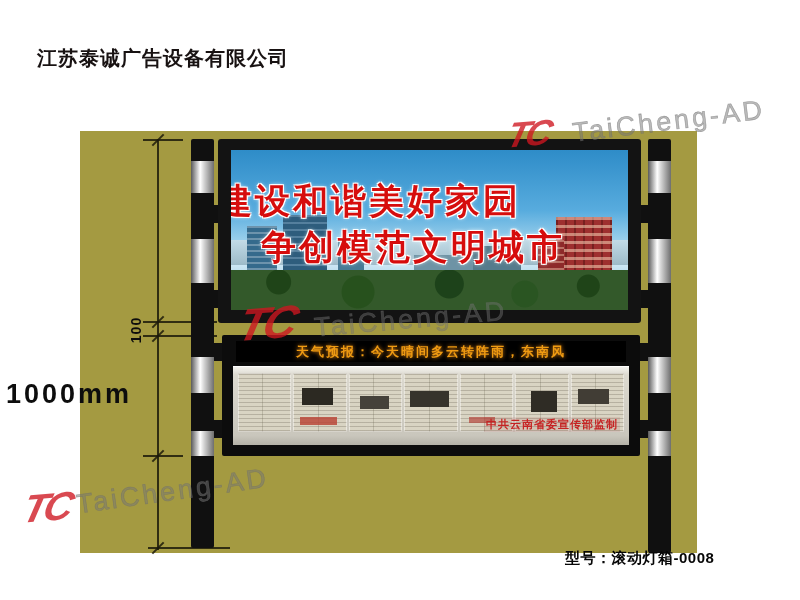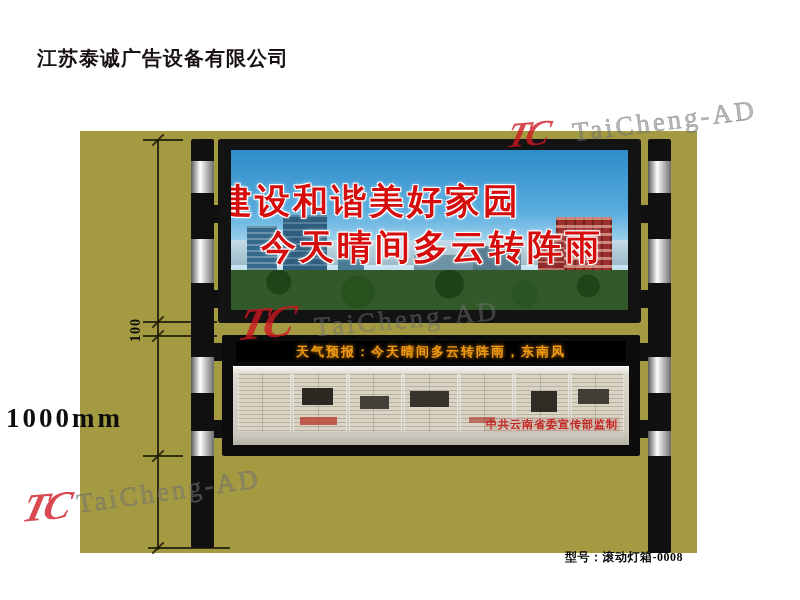--- a/index.html
+++ b/index.html
@@ -1,17 +1,17 @@
 <!DOCTYPE html>
 <html><head>
 <meta charset="utf-8">
 <style>
   html,body{margin:0;padding:0;background:#fff;}
   .page{position:relative;width:800px;height:600px;background:#ffffff;overflow:hidden;
-        font-family:Liberation Serif, serif;}
+        font-family:Liberation Sans, sans-serif;}
 
   
   .company{position:absolute;left:37px;top:45px;font-size:20px;font-weight:bold;
            color:#181212;letter-spacing:1px;}
   .phone-row{position:absolute;left:26px;top:62px;white-space:nowrap;}
   .phone{font-size:24px;font-weight:800;color:#e60404;letter-spacing:1px;}
   .phone-note{font-size:13px;font-weight:bold;color:#e60404;margin-left:6px;}
 
   
   .stage{position:absolute;left:80px;top:131px;width:617px;height:422px;background:#a49a41;}
@@ -25,21 +25,21 @@
   .t3{left:143px;top:335px;width:74px;}
   .t4{left:143px;top:455px;width:40px;}
   .t5{left:148px;top:547px;width:82px;}
   .arrow{position:absolute;width:16px;height:2px;background:rgba(28,26,10,.85);
          transform:rotate(-45deg);left:150px;z-index:6;}
   .a1{top:139px}.a2{top:321px}.a3{top:335px}.a4{top:455px}.a5{top:547px}
 
   .dim-label{position:absolute;font-size:27px;font-weight:bold;color:#0d0d0d;
              letter-spacing:3px;z-index:7;}
   .d1600{left:6px;top:220px;}
-  .d1000{left:6px;top:379px;margin-top:24px;}
+  .d1000{left:6px;top:379px;}
   .d800{left:2px;top:492px;}
   .d100{left:116px;top:322px;width:40px;text-align:center;font-size:14px;
         letter-spacing:1px;transform:rotate(-90deg);}
 
   
   .pole{position:absolute;width:23px;background:#101010;border-radius:2px;z-index:8;}
   .pole-left{left:191px;top:139px;height:409px;}
   .pole-right{left:648px;top:139px;height:414px;}
   .band{position:absolute;left:0;right:0;
         background:linear-gradient(90deg,#5a5a5a 0%,#ffffff 40%,#d8d8d8 55%,#6e6e6e 100%);}
@@ -117,21 +117,21 @@
            color:rgba(118,118,118,.5);-webkit-text-stroke:0.6px rgba(110,110,110,.55);
            transform:rotate(-7deg);white-space:nowrap;}
   .wm1-logo{left:508px;top:116px;font-size:36px;}
   .wm1-text{left:572px;top:108px;}
   .wm2-logo{left:240px;top:300px;font-size:46px;z-index:30;}
   .wm2-text{left:314px;top:306px;z-index:30;transform:rotate(-5deg);opacity:.85;}
   .wm3-logo{left:24px;top:487px;font-size:40px;}
   .wm3-text{left:76px;top:478px;transform:rotate(-8deg);}
 
   
-  .model{position:absolute;left:565px;top:549px;font-size:12px;font-weight:800;
+  .model{position:absolute;left:565px;top:549px;font-size:15px;font-weight:800;
          color:#060606;letter-spacing:0.5px;z-index:15;}
 </style>
 </head>
 <body>
 
 <div class="page">
 
   <div class="company">江苏泰诚广告设备有限公司</div>
 
   <div class="stage"></div>
@@ -178,21 +178,21 @@
       <div class="haze"></div>
       <div class="bld b1"></div>
       <div class="bld b2"></div>
       <div class="bld b3"></div>
       <div class="bld b4"></div>
       <div class="bld b5"></div>
       <div class="bld red1"></div>
       <div class="bld red2"></div>
       <div class="trees"></div>
       <div class="slogan slogan1">建设和谐美好家园</div>
-      <div class="slogan slogan2">今天晴间多云转阵雨</div>
+      <div class="slogan slogan2">争创模范文明城市</div>
     </div>
   </div>
 
   <div class="lightbox">
     <div class="led">天气预报：今天晴间多云转阵雨，东南风</div>
     <div class="papers">
       <div class="np-page"></div>
       <div class="np-page"></div>
       <div class="np-page"></div>
       <div class="np-page"></div>

